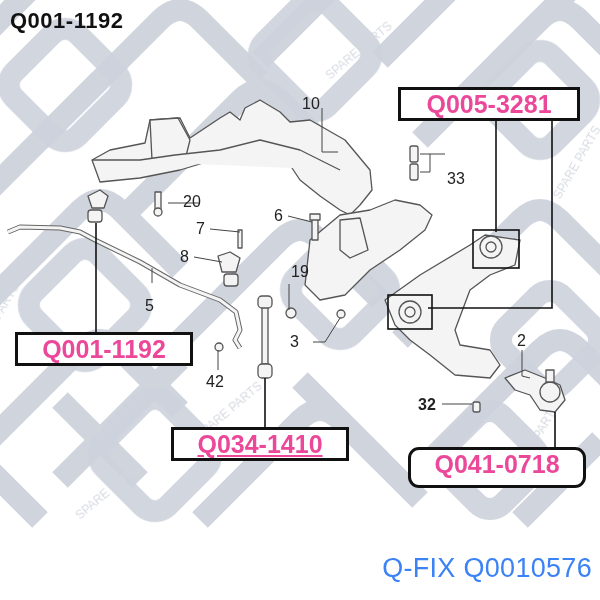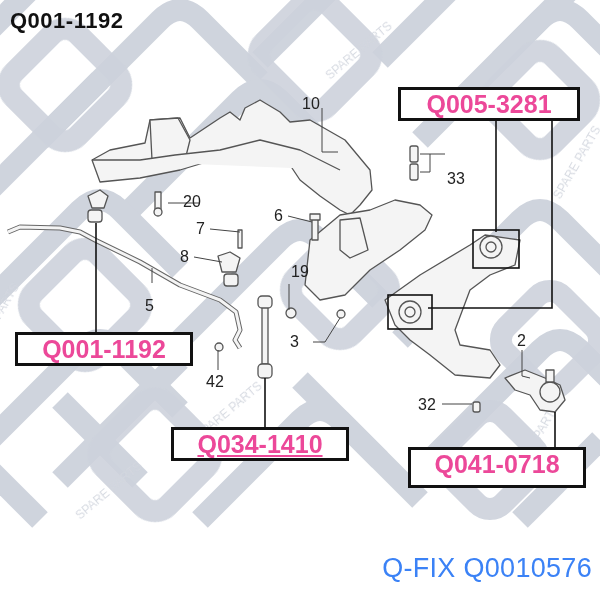--- a/index.html
+++ b/index.html
@@ -155,21 +155,21 @@
   <div class="callout" style="left:447px;top:147px;margin-top:24px;">33</div>
   <div class="callout" style="left:183px;top:194px;">20</div>
   <div class="callout" style="left:274px;top:208px;">6</div>
   <div class="callout" style="left:196px;top:221px;">7</div>
   <div class="callout" style="left:180px;top:249px;">8</div>
   <div class="callout" style="left:278px;top:264px;margin-left:13px;">19</div>
   <div class="callout" style="left:145px;top:298px;">5</div>
   <div class="callout" style="left:290px;top:334px;">3</div>
   <div class="callout" style="left:206px;top:374px;">42</div>
   <div class="callout" style="left:517px;top:333px;">2</div>
-  <div class="callout" style="left:418px;top:397px;">32</div>
+  <div class="callout" style="left:418px;top:397px;font-weight:bold;">32</div>
 
   <div class="label-box" style="left:398px;top:87px;width:182px;height:34px;">Q005-3281</div>
   <div class="label-box" style="left:15px;top:332px;width:178px;height:34px;">Q001-1192</div>
   <div class="label-box" style="left:171px;top:427px;width:178px;height:34px;text-decoration:underline;">Q034-1410</div>
-  <div class="label-box" style="left:408px;top:447px;width:178px;height:41px;">Q041-0718</div>
+  <div class="label-box" style="left:408px;top:447px;width:178px;height:41px;border-radius:11px;">Q041-0718</div>
 
   <div class="footer">Q-FIX Q0010576</div>
 </div>
 
 </body></html>

